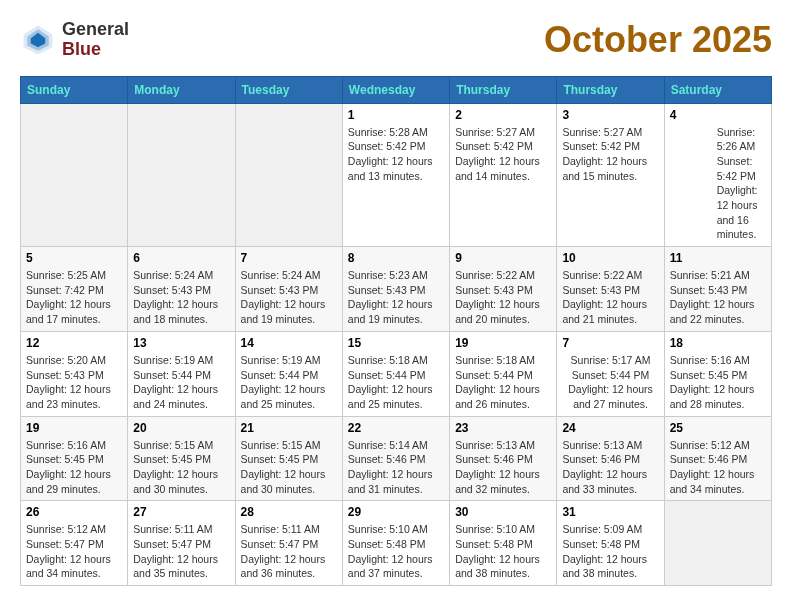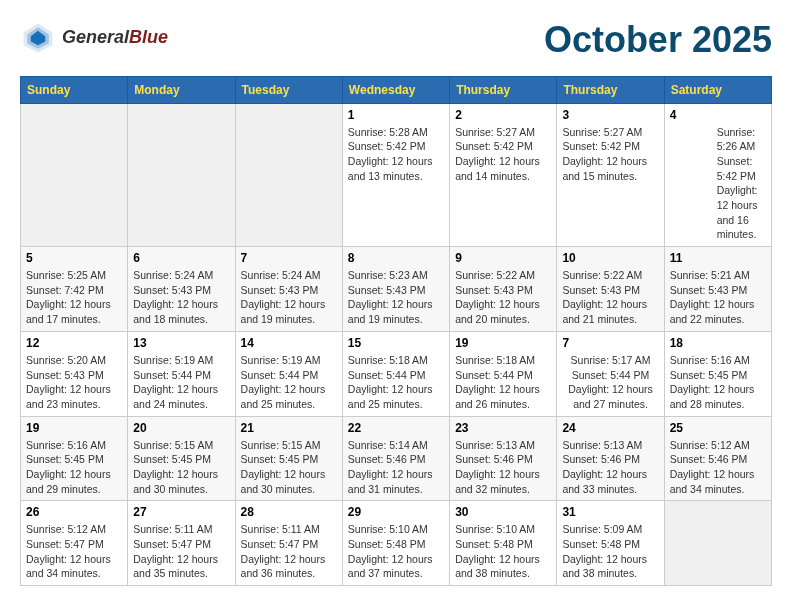--- a/index.html
+++ b/index.html
@@ -16,23 +16,22 @@
       align-items: flex-start;
       margin-bottom: 16px;
     }
     .logo {
       display: flex;
       align-items: center;
       gap: 6px;
     }
     .logo-text {
       display: flex;
-      flex-direction: row;
+      flex-direction: column;
       line-height: 1.1;
-      font-style: italic;
     }
     .logo-general {
       font-size: 18px;
       font-weight: bold;
       color: #333;
     }
     .logo-blue {
       font-size: 18px;
       font-weight: bold;
       color: #7f1d1d;
@@ -40,35 +39,35 @@
     .logo-icon {
       width: 36px;
       height: 36px;
     }
     .title-block {
       text-align: right;
     }
     .cal-title {
       font-size: 36px;
       font-weight: bold;
-      color: #0c4a6e;
+      color: #a16207;
       line-height: 1.1;
     }
     .cal-subtitle {
       font-size: 16px;
       color: #555;
     }
     .calendar {
       width: 100%;
       border-collapse: collapse;
       font-size: 11px;
     }
     .calendar th {
       background: #2b6cb0;
-      color: #fde047;
+      color: #5eead4;
       text-align: left;
       padding: 6px 6px;
       font-size: 12px;
       font-weight: bold;
       border: 1px solid #1a5a9a;
     }
     .calendar td {
       vertical-align: top;
       padding: 4px 5px;
       border: 1px solid #ccc;

